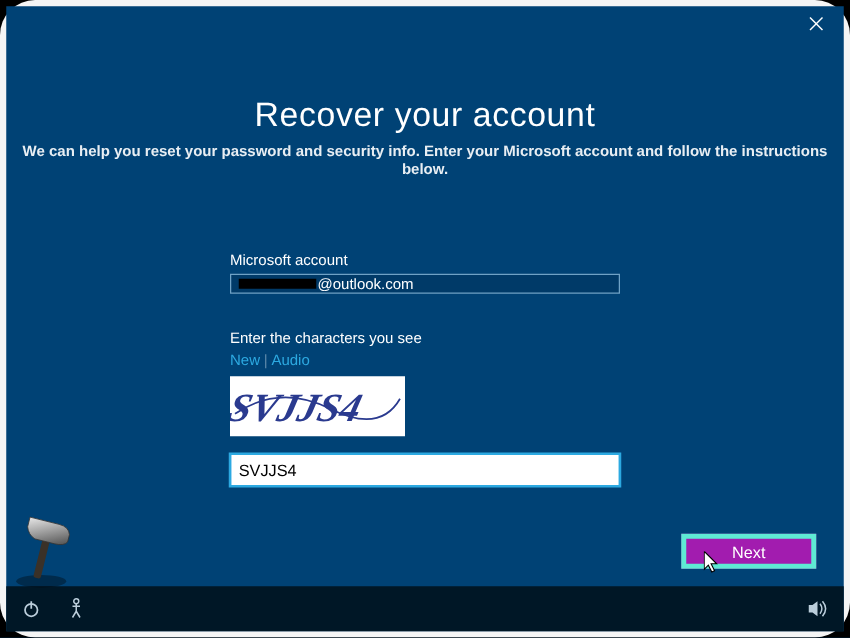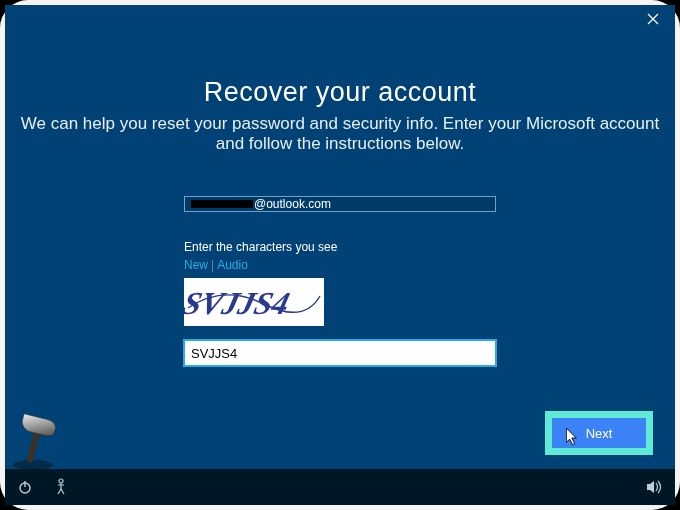--- a/index.html
+++ b/index.html
@@ -29,22 +29,22 @@
   .content {
     position: absolute; top: 28px; left: 0; right: 0; bottom: 36px;
     display: flex; flex-direction: column; align-items: center;
     padding-top: 44px;
   }
   .heading {
     font-size: 27px; font-weight: 300; letter-spacing: .5px;
     margin-bottom: 6px;
   }
   .subtext {
-    font-size: 17px; font-weight: 400; color: #e8eef3;
-    margin-bottom: 42px; text-align: center;
+    font-size: 12px; font-weight: 700; color: #e8eef3;
+    margin-bottom: 59px; text-align: center;
   }
   .form-area { width: 312px; }
   .field-label { font-size: 12px; color: #fff; margin-bottom: 4px; }
   .account-box {
     width: 100%; height: 16px;
     background: #003a68;
     border: 1px solid #6fa2c6;
     display: flex; align-items: center;
     padding: 0 6px;
     font-size: 12px;
@@ -75,23 +75,23 @@
     border: 1px solid #2ca9e1;
     outline: 2px solid #2ca9e1;
     outline-offset: -1px;
     padding: 0 6px;
     font-size: 13px;
     color: #000;
   }
   
   .next-btn {
     position: absolute; right: 22px; bottom: 50px;
-    width: 108px; height: 44px;
-    background: #3b82f6;
-    border: 7px solid #5eead4;
+    width: 108px; height: 28px;
+    background: #a21caf;
+    border: 4px solid #5eead4;
     color: #fff; font-size: 13px;
     display: flex; align-items: center; justify-content: center;
     cursor: pointer;
   }
   .cursor-arrow {
     position: absolute; width: 14px; height: 20px; pointer-events: none;
   }
   
   .taskbar {
     position: absolute; left: 0; right: 0; bottom: 0; height: 36px;
@@ -120,20 +120,21 @@
           <line x1="11" y1="1" x2="1" y2="11" stroke="#fff" stroke-width="1.2"></line>
         </svg>
       </div>
     </div>
 
     <div class="content">
       <div class="heading">Recover your account</div>
       <div class="subtext">We can help you reset your password and security info. Enter your Microsoft account and follow the instructions below.</div>
 
       <div class="form-area">
+        <div class="field-label">Microsoft account</div>
         <div class="account-box">
           <span class="redact"></span>
             <span>@outlook.com</span>
         </div>
 
         <div class="field-label">Enter the characters you see</div>
         <div class="links-row">
           <a>New</a><span class="sep">|</span><a>Audio</a>
         </div>
 

